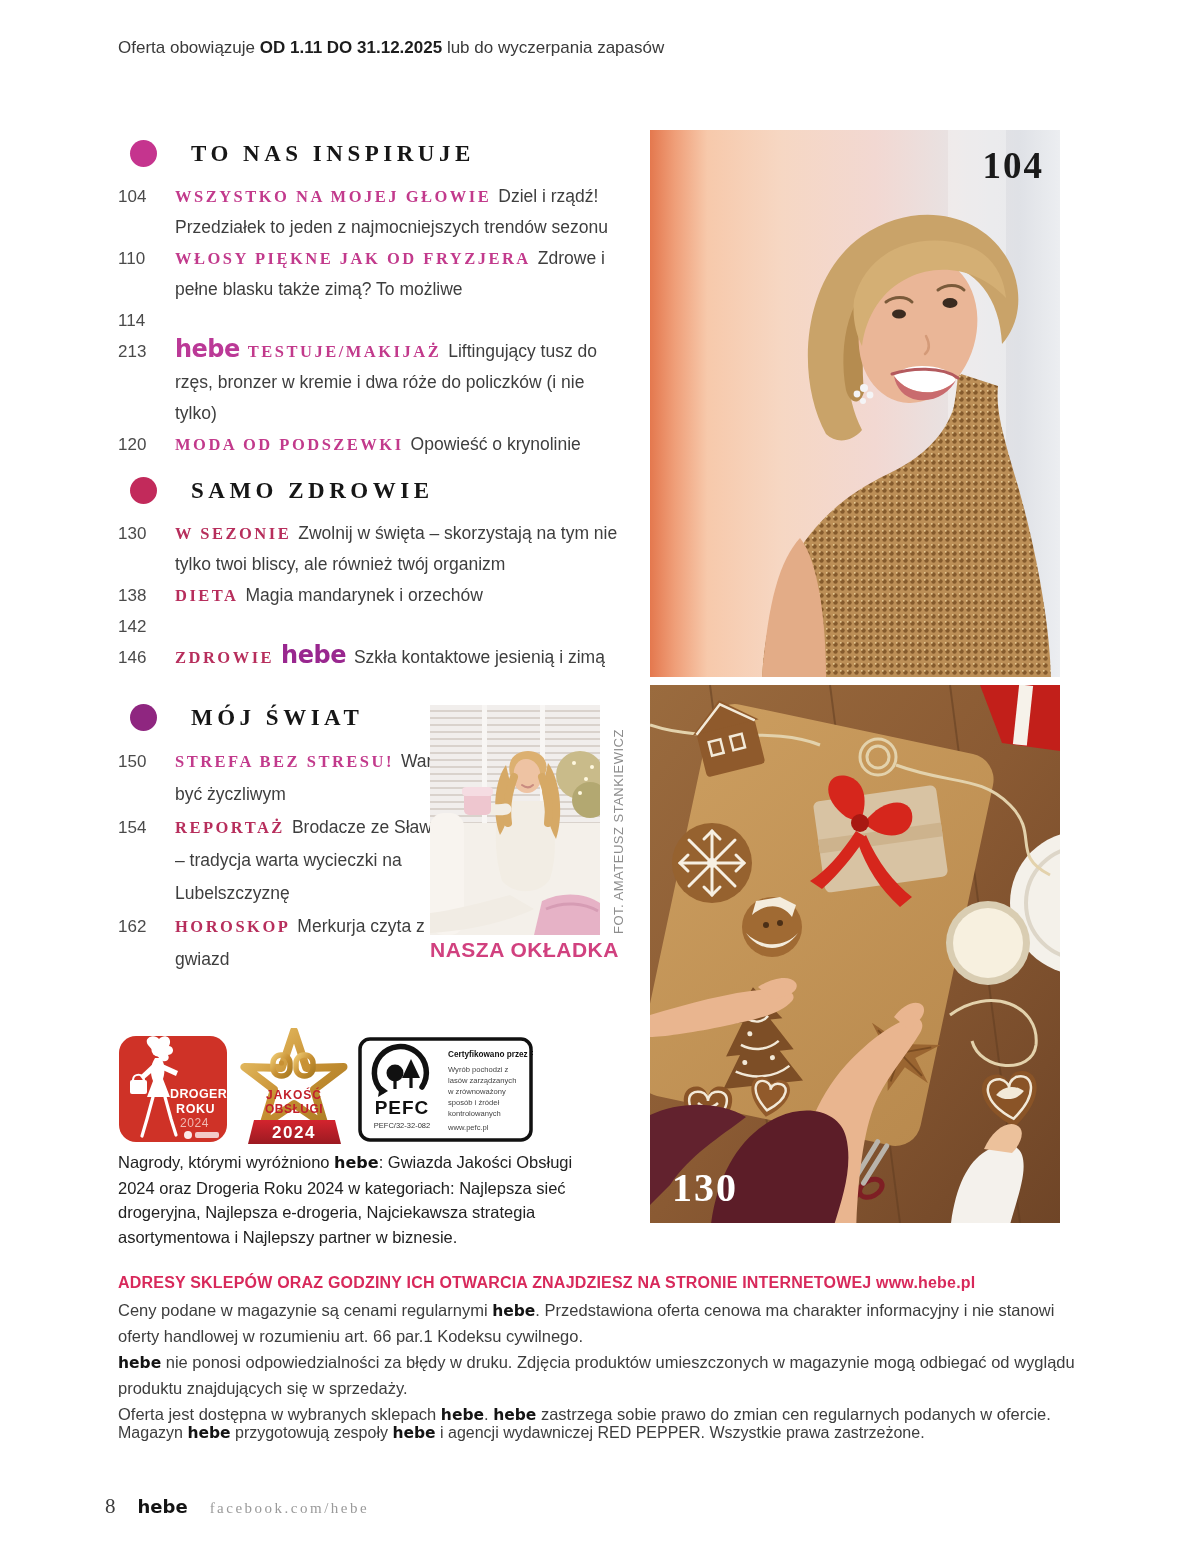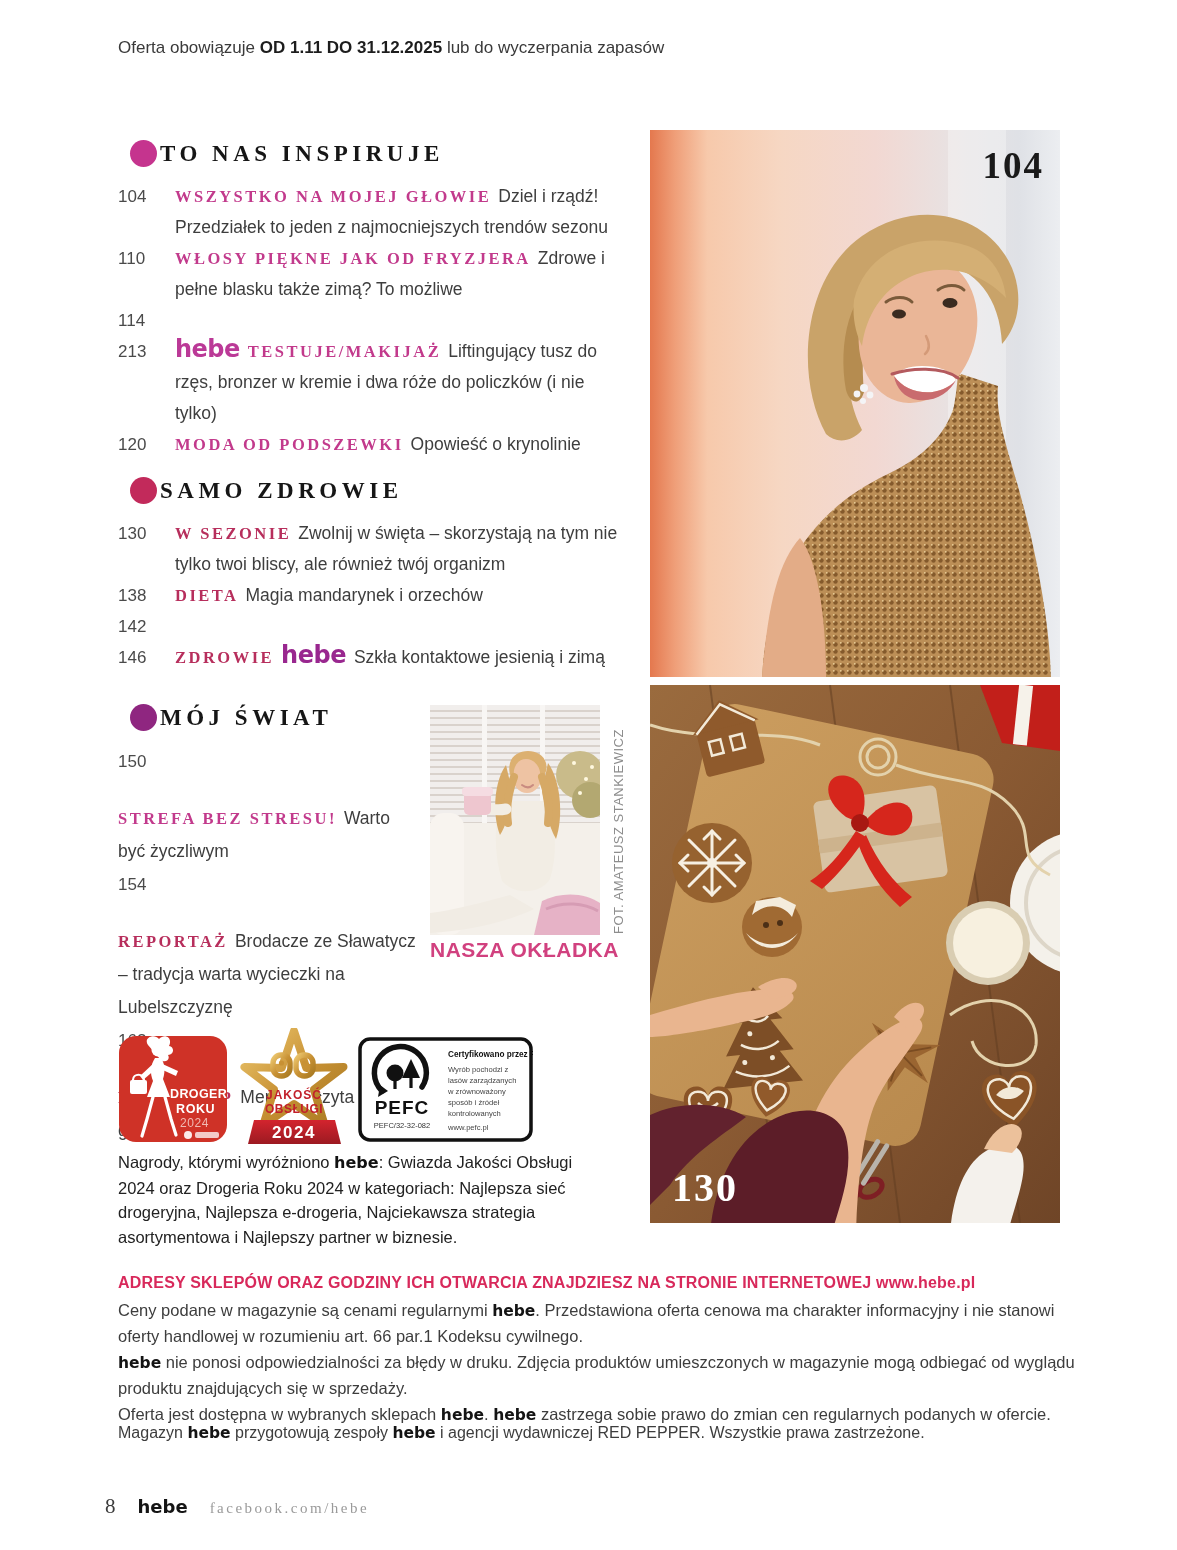--- a/index.html
+++ b/index.html
@@ -6,27 +6,27 @@
   .page{position:relative;width:1177px;height:1550px;background:#fff;overflow:hidden;
         font-family:"Liberation Sans",sans-serif;color:#3d3d3d;border-radius:8px;}
 
   
   .offer-line{position:absolute;left:118px;top:38px;font-size:17px;color:#3a3a3a;}
   .offer-line b{color:#1d1d1d;}
 
   
   .toc-section{position:absolute;left:118px;width:500px;}
   #sec1{top:140px;} #sec2{top:477px;} #sec3{top:704px;width:372px;}
-  .sec-head{display:flex;align-items:center;gap:3px;margin:0 12px 14px 12px;text-align:right;}
+  .sec-head{display:flex;align-items:center;gap:34px;margin:0 12px 14px 12px;text-align:right;}
   .bullet{width:27px;height:27px;border-radius:50%;flex:0 0 auto;}
   .b1{background:#c5348e;} .b2{background:#c22a5b;} .b3{background:#8f2680;}
   .sec-head h2{margin:0;font-family:"Liberation Serif",serif;font-weight:bold;
                font-size:23px;letter-spacing:4.5px;color:#161616;white-space:nowrap;}
   .row{display:flex;line-height:31px;}
-  #sec3 .row{line-height:33px;flex-direction:column;}
+  #sec3 .row{line-height:33px;}
   .num{flex:0 0 57px;font-size:17px;color:#4a4a4a;}
   .entry{flex:1;}
   #sec3 .entry{max-width:300px;}
   .ttl{font-family:"Liberation Serif",serif;font-weight:bold;font-size:16.5px;
        letter-spacing:2.5px;margin-right:7px;}
   .c-pink{color:#c23a8c;} .c-crimson{color:#b72e5c;}
   .desc{font-size:17.5px;color:#3e3e3e;}
   .hb{font-family:"DejaVu Sans",sans-serif;font-weight:bold;font-size:24px;
       letter-spacing:-0.5px;margin-right:8px;line-height:1;}
   .hb-m{color:#bb3997;} .hb-p{color:#99278f;}

